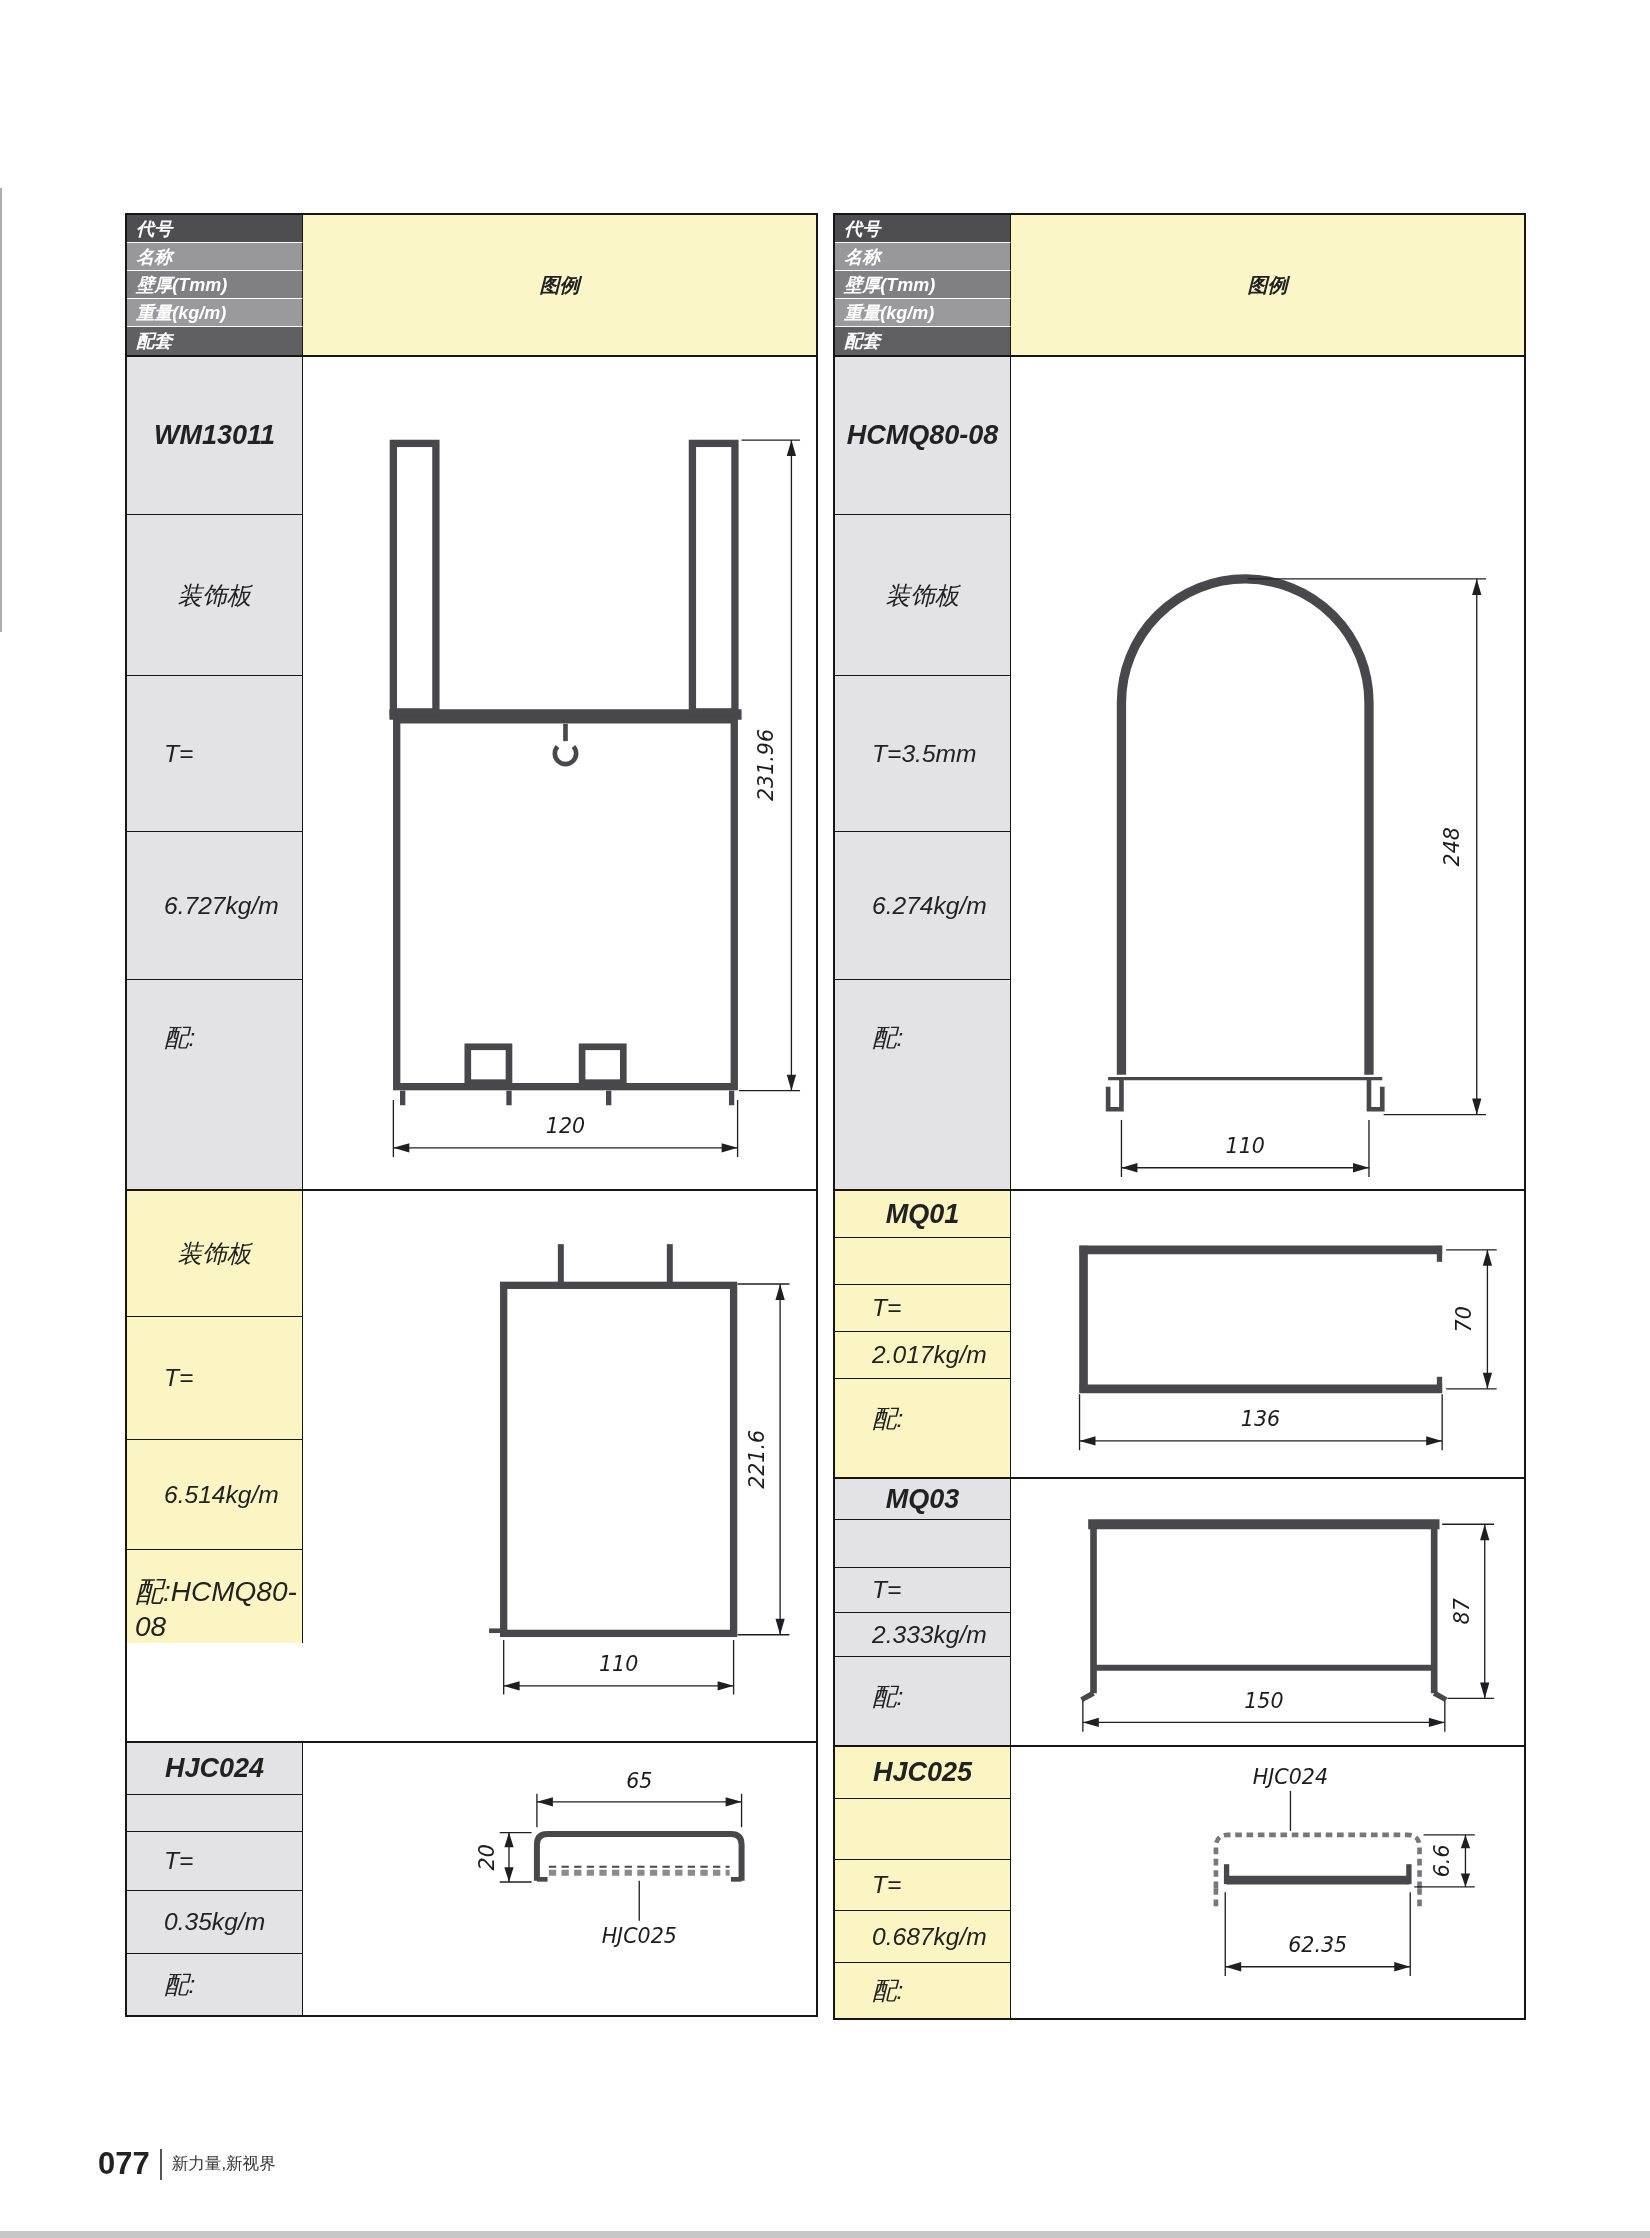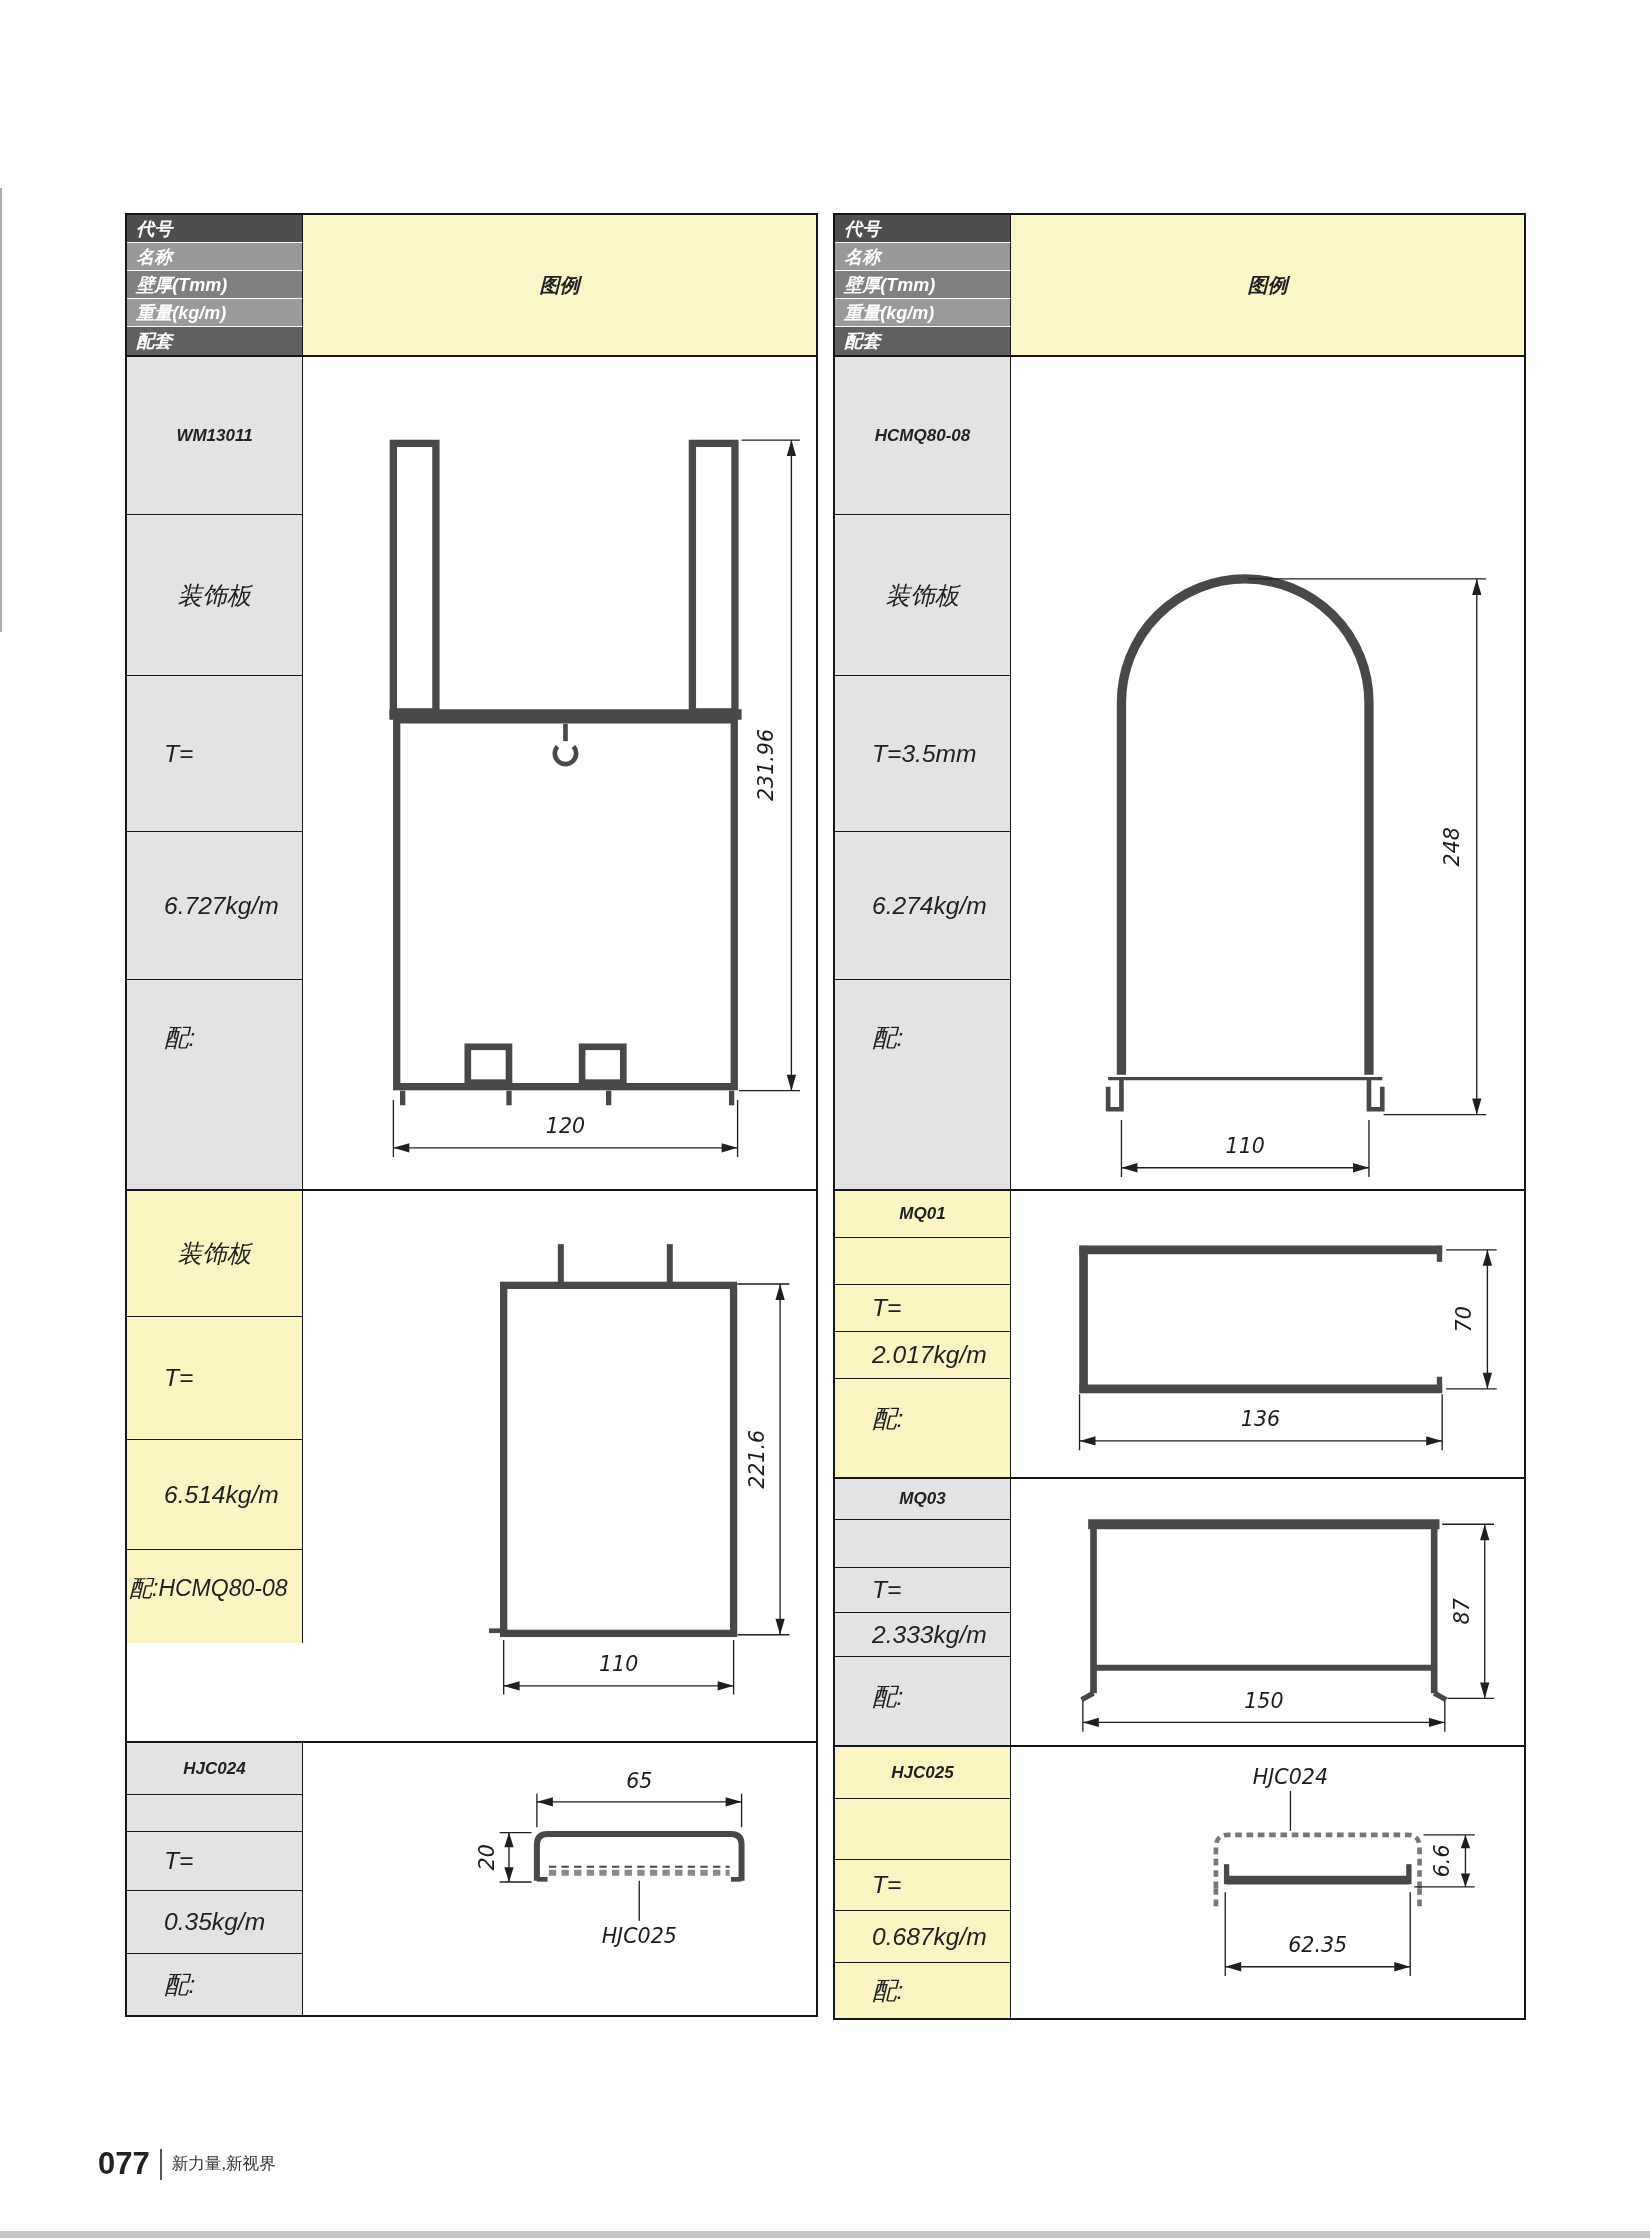--- a/index.html
+++ b/index.html
@@ -16,24 +16,24 @@
              border-right:1.3px solid #161616;border-bottom:1.3px solid #f8f8f8;}
   .hdr-label.last{border-bottom:none;}
   .legend-cell{grid-column:2;grid-row:1 / span 5;background:#FBF6C8;display:flex;
                align-items:center;justify-content:center;font-size:20px;font-weight:bold;color:#222;}
 
   .section{display:grid;border-top:2px solid #161616;}
   .section.first{border-top:none;}
   .lcell{box-sizing:border-box;border-right:1.3px solid #161616;border-bottom:1.3px solid #161616;
          display:flex;align-items:center;justify-content:center;font-size:24.6px;color:#222;}
   .lcell.last{border-bottom:none;}
-  .lcell.code{font-weight:bold;font-size:17px;}
+  .lcell.code{font-weight:bold;font-size:27px;}
   .lcell.lft{justify-content:flex-start;padding-left:37px;}
   .lcell.cfg{align-items:flex-start;padding-top:22.6px;}
-  .lcell.tight{padding-left:2px;font-size:23px;}
+  .lcell.tight{padding-left:8px;font-size:28px;}
   .bg-gray{background:#E3E3E5;}
   .bg-yellow{background:#FBF5C4;}
 
   .figcell{grid-column:2;grid-row:1 / span 5;position:relative;background:#ffffff;}
   .figcell svg{position:absolute;left:0;top:0;width:100%;height:100%;}
 
   .profile{stroke:#48484B;fill:none;}
   .profile-fill{stroke:#48484B;fill:#ffffff;}
   .dim{stroke:#1f1f21;stroke-width:2;fill:none;}
   .dimtxt{font-family:"DejaVu Sans","Liberation Sans",sans-serif;font-size:31px;fill:#1c1c1e;}

